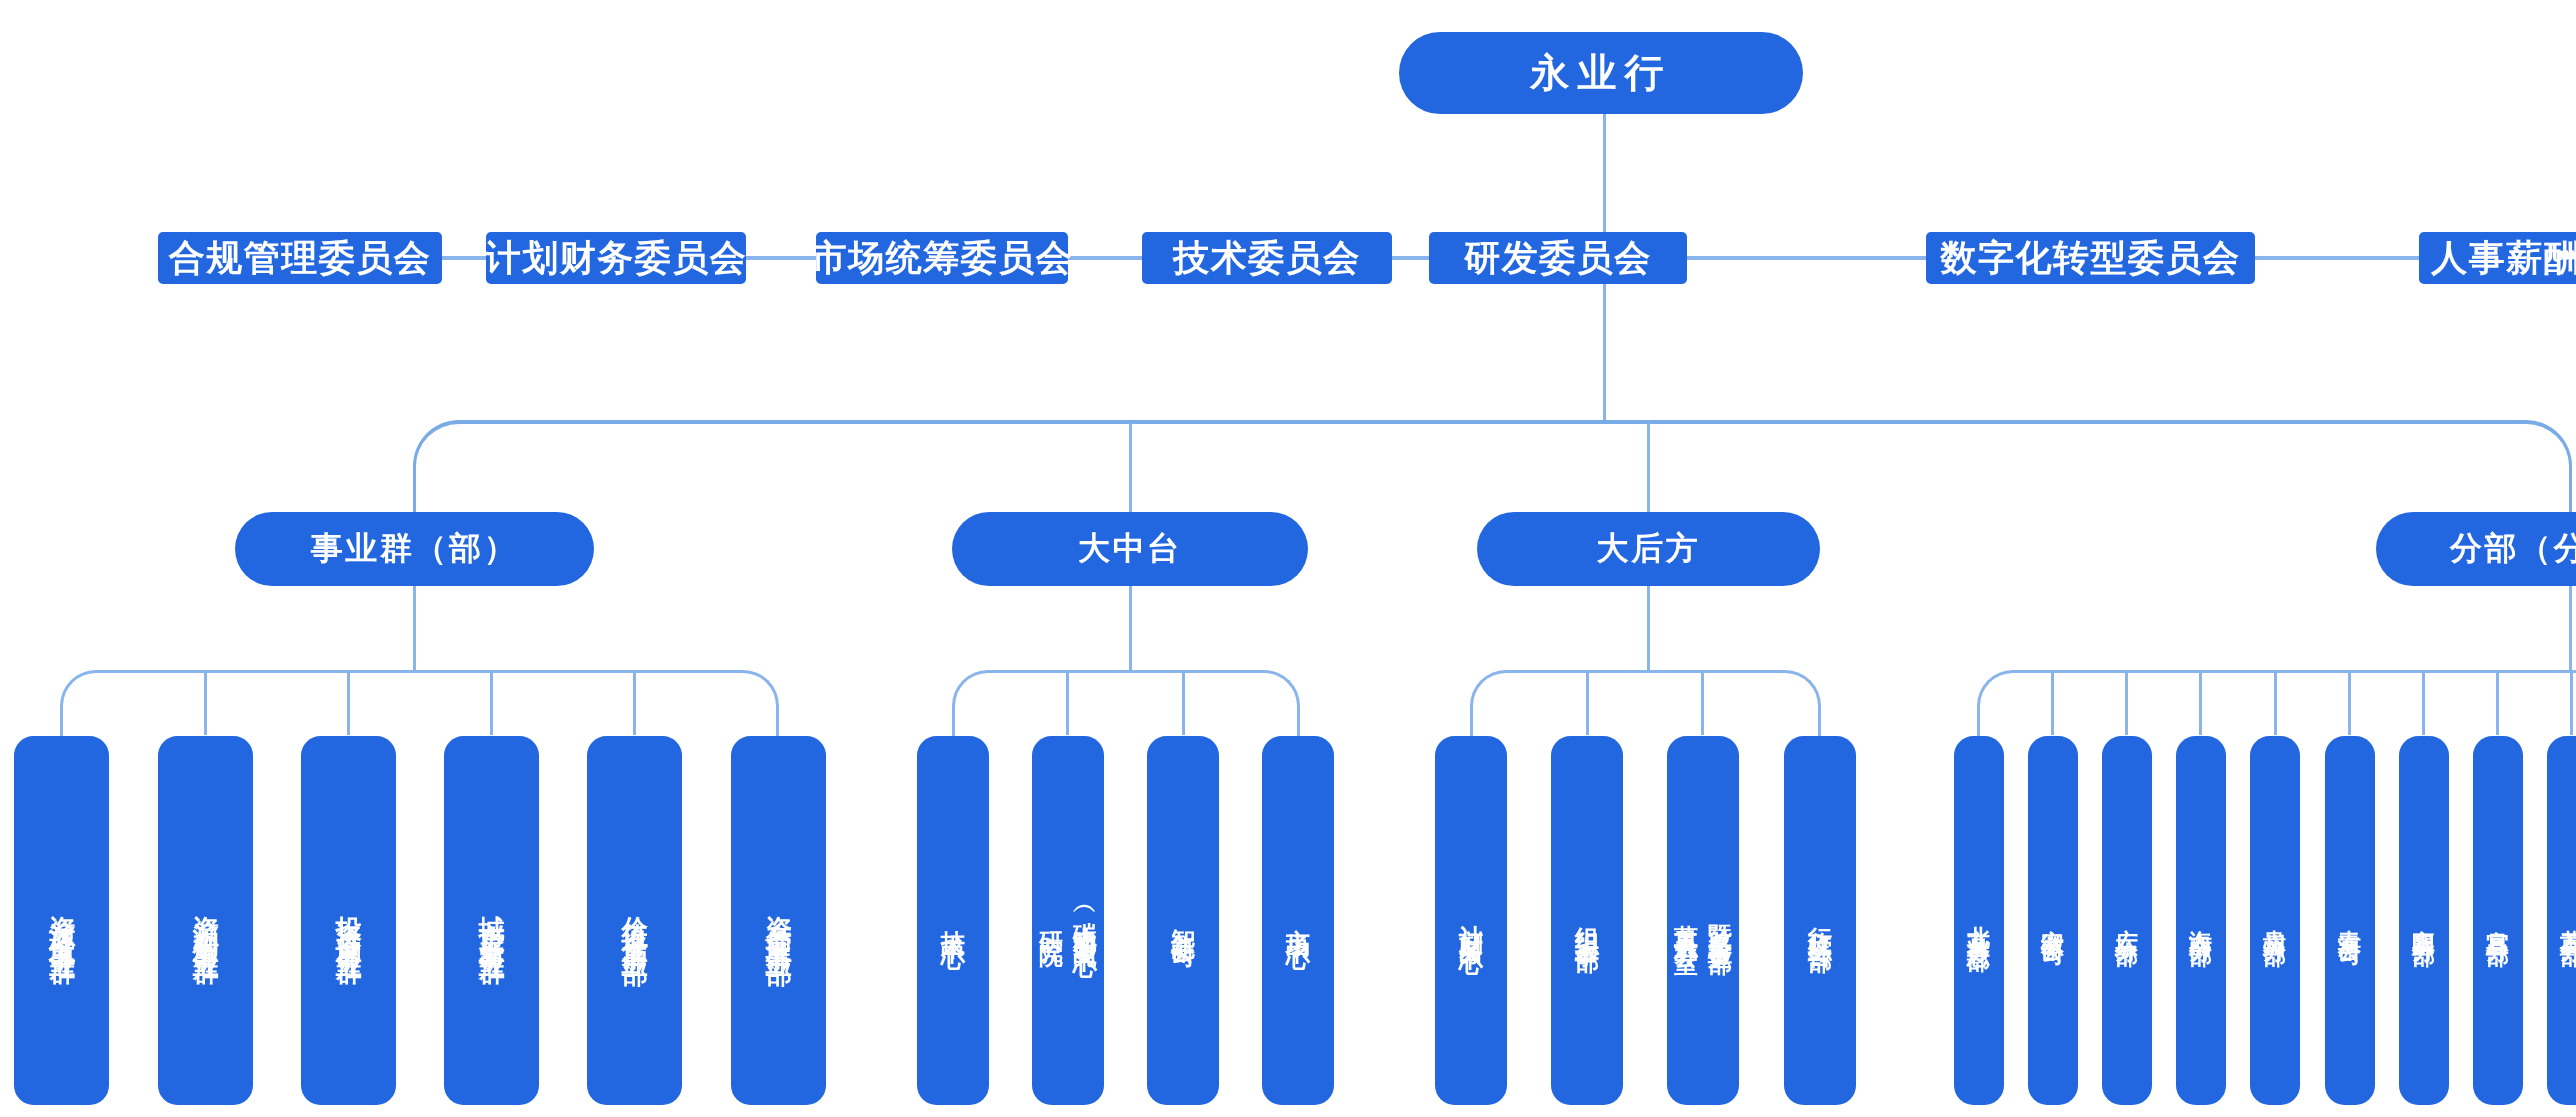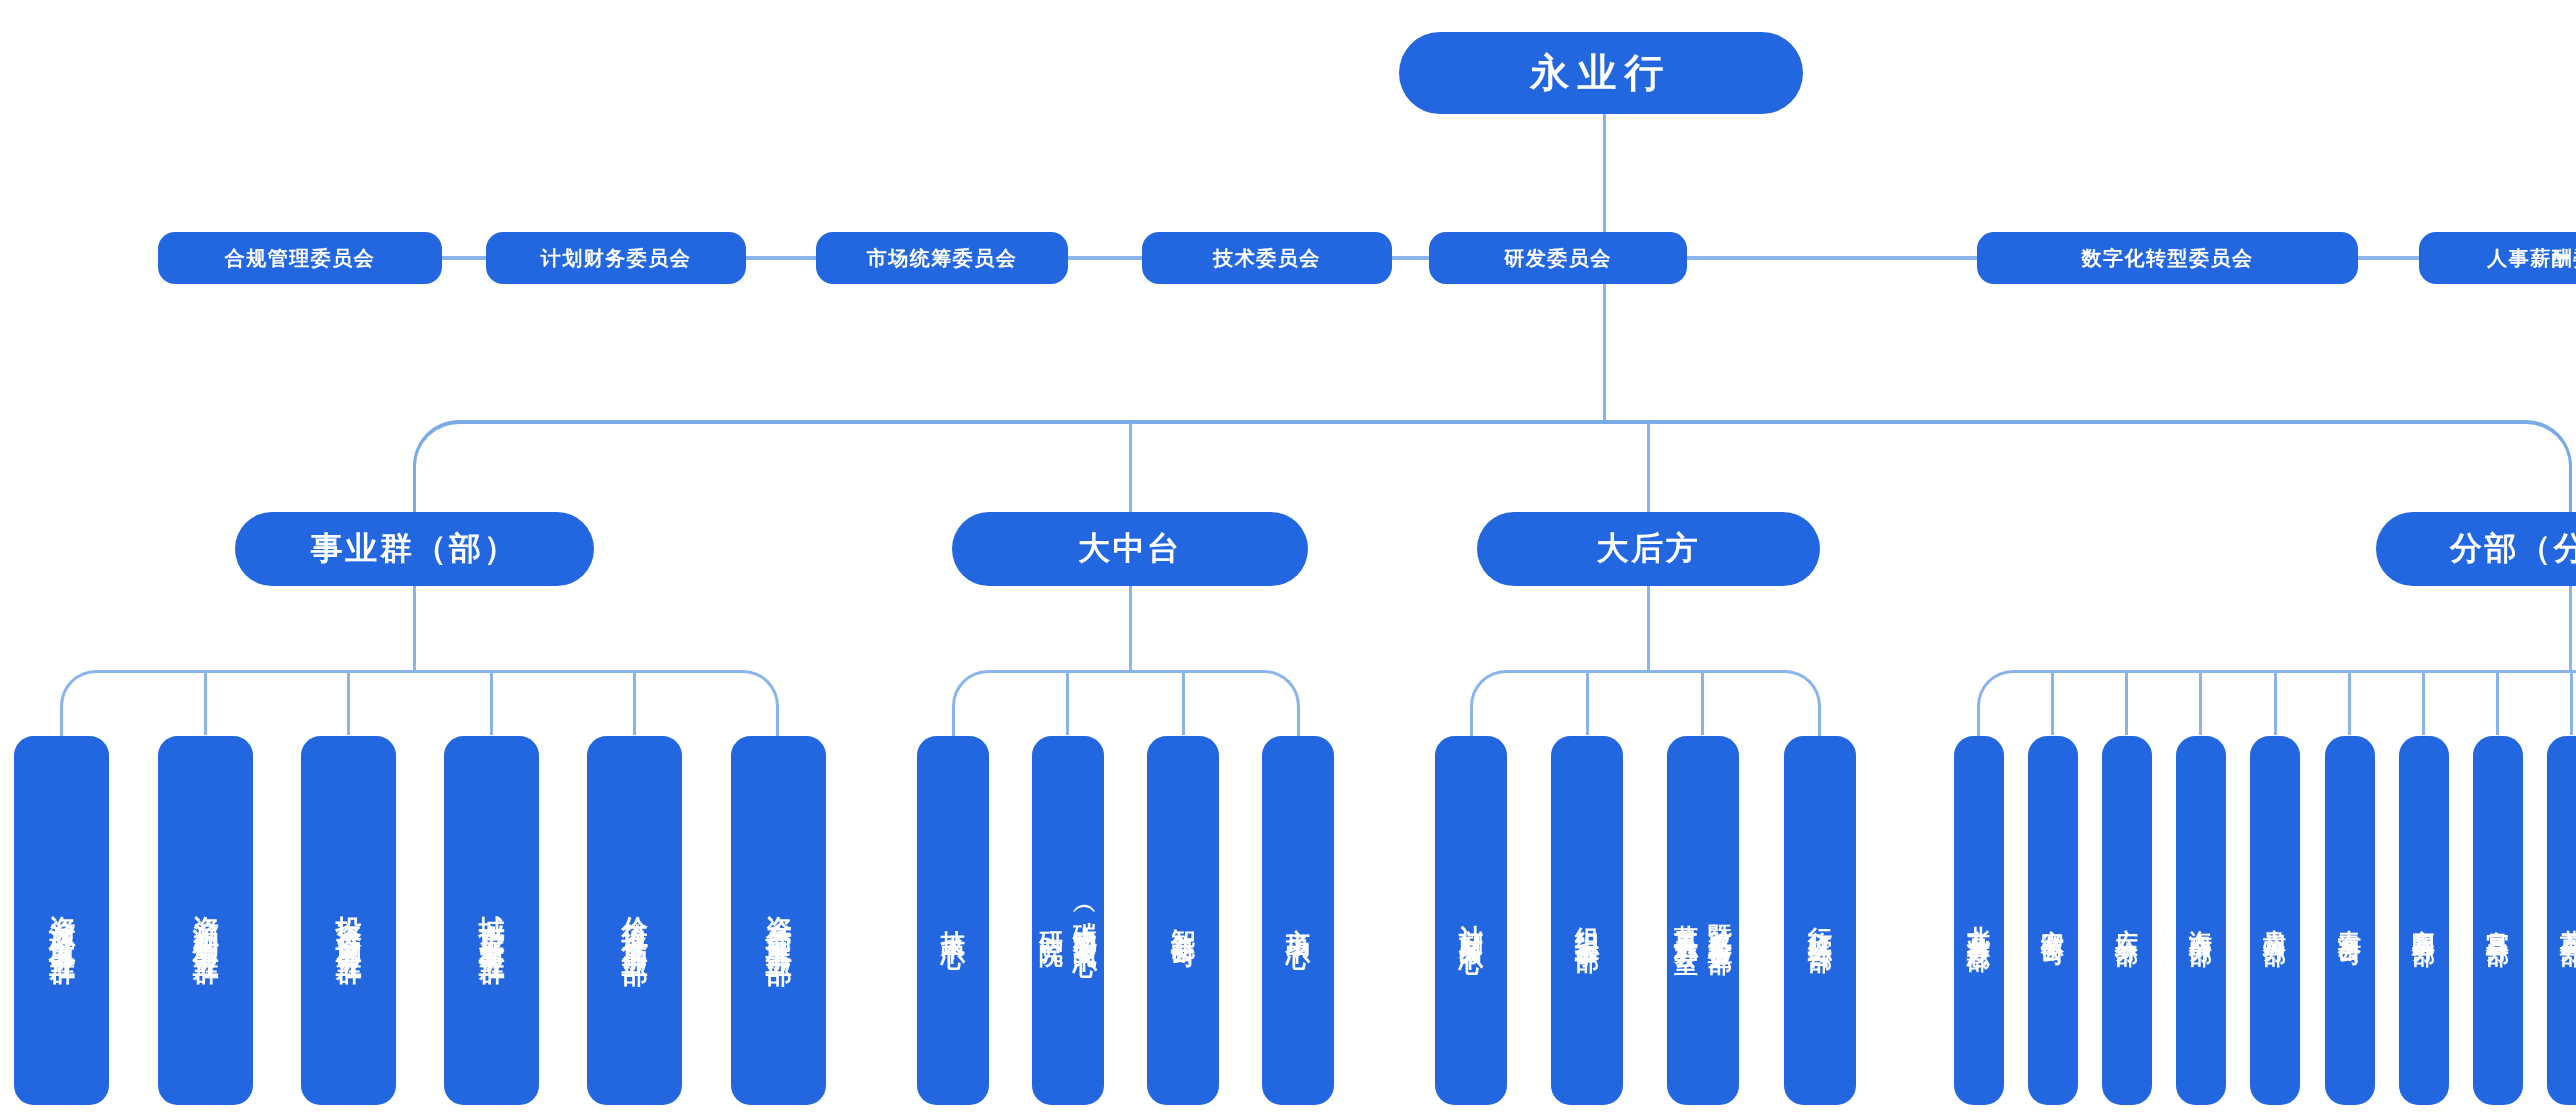--- a/index.html
+++ b/index.html
@@ -9,21 +9,21 @@
   .canvas{position:relative;width:3207px;height:1117px;background:var(--bg,#fff);overflow:hidden}
 
   
   .line{position:absolute;background:var(--line,#8AB4EC)}
   .elbow{position:absolute;border-style:solid;border-color:var(--line,#8AB4EC);background:transparent}
 
   
   .node{position:absolute;background:var(--node,#2267DF);color:var(--textc,#fff);
         display:flex;align-items:center;justify-content:center;font-weight:bold;white-space:nowrap}
   .root{left:1399px;top:32px;width:404px;height:82px;border-radius:41px;font-size:39px;letter-spacing:8.2px}
-  .committee{top:232px;height:52px;border-radius:17px;font-size:20px;letter-spacing:1.5px}
+  .committee{top:232px;height:52px;border-radius:5px;font-size:36px;letter-spacing:1.5px}
   .pill{top:512px;height:74px;border-radius:37px;font-size:32px;letter-spacing:2.6px}
   .leaf{top:736px;height:369px;border-radius:19.6px}
   .leaf span{writing-mode:vertical-lr;text-orientation:mixed;white-space:pre-line;text-align:center}
   .g1{font-size:26px}.g1 span{letter-spacing:7.2px;line-height:1.45}
   .g2{font-size:24px}.g2 span{letter-spacing:5.2px;line-height:1.42}
   .g4{font-size:23px}.g4 span{letter-spacing:4.6px;line-height:1.40}
 </style>
 </head>
 <body>
 
@@ -66,21 +66,21 @@
   <div class="line" style="left:2496px;top:672px;width:3.1px;height:63px"></div>
   <div class="line" style="left:2570px;top:672px;width:3.1px;height:63px"></div>
 
   <div class="node root">永业行</div>
 
   <div class="node committee" style="left:158px;width:284px">合规管理委员会</div>
   <div class="node committee" style="left:486px;width:260px">计划财务委员会</div>
   <div class="node committee" style="left:816px;width:252px">市场统筹委员会</div>
   <div class="node committee" style="left:1142px;width:250px">技术委员会</div>
   <div class="node committee" style="left:1429px;width:258px">研发委员会</div>
-  <div class="node committee" style="left:1977px;width:381px">数字化转型委员会</div>
+  <div class="node committee" style="left:1926px;width:329px">数字化转型委员会</div>
   <div class="node committee" style="left:2419px;width:287px">人事薪酬委员会</div>
 
   <div class="node pill" style="left:235px;width:359px">事业群（部）</div>
   <div class="node pill" style="left:1477px;width:343px">大后方</div>
   <div class="node pill" style="left:952px;width:356px">大中台</div>
   <div class="node pill" style="left:2376px;width:390px">分部（分公司）</div>
 
   <div class="node leaf g1" style="left:14.4px;width:95px">
       <span>资源环境事业群</span>
     </div>

